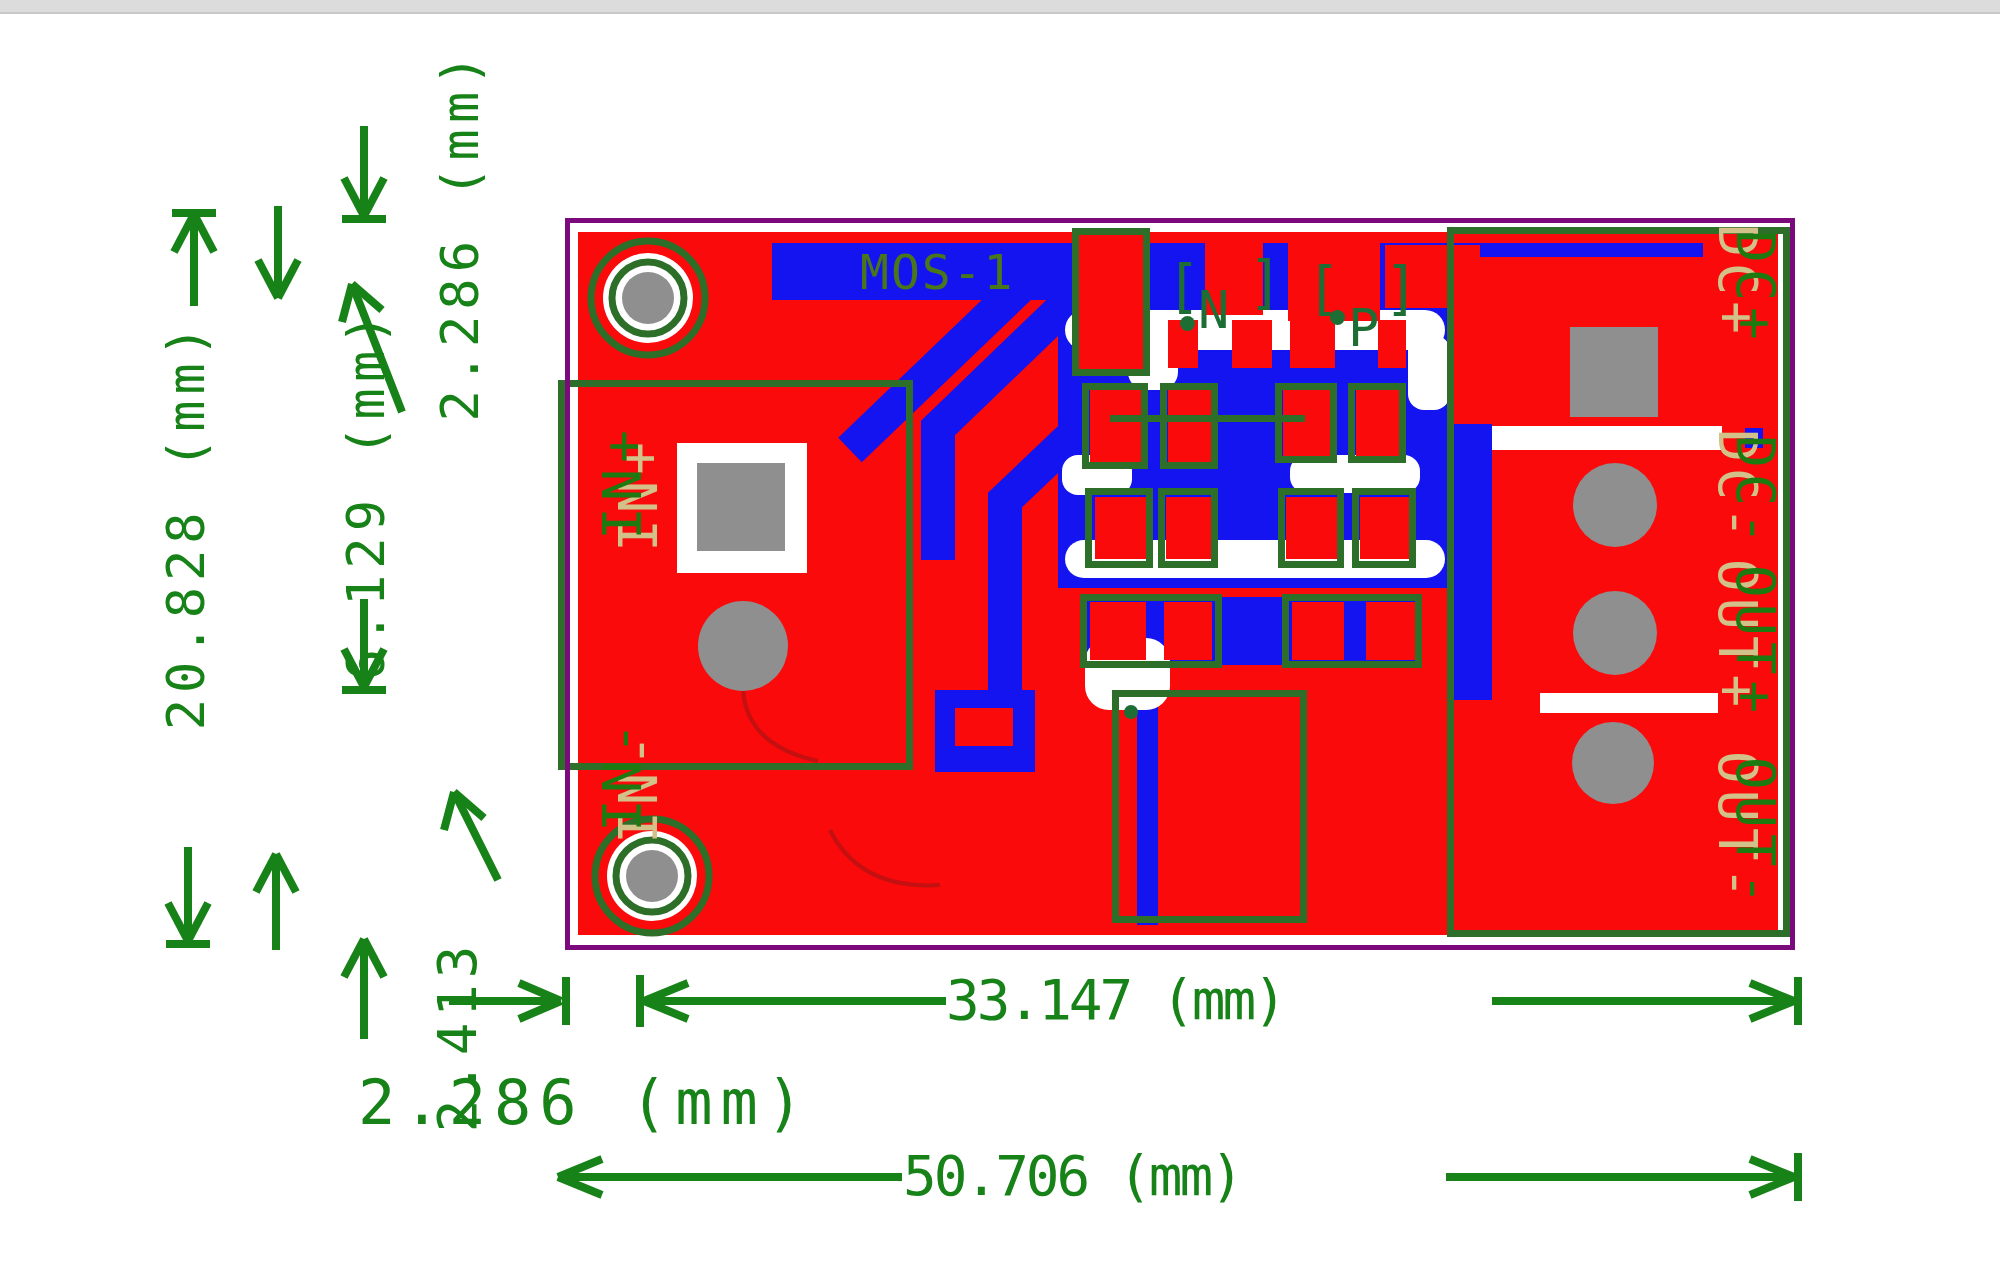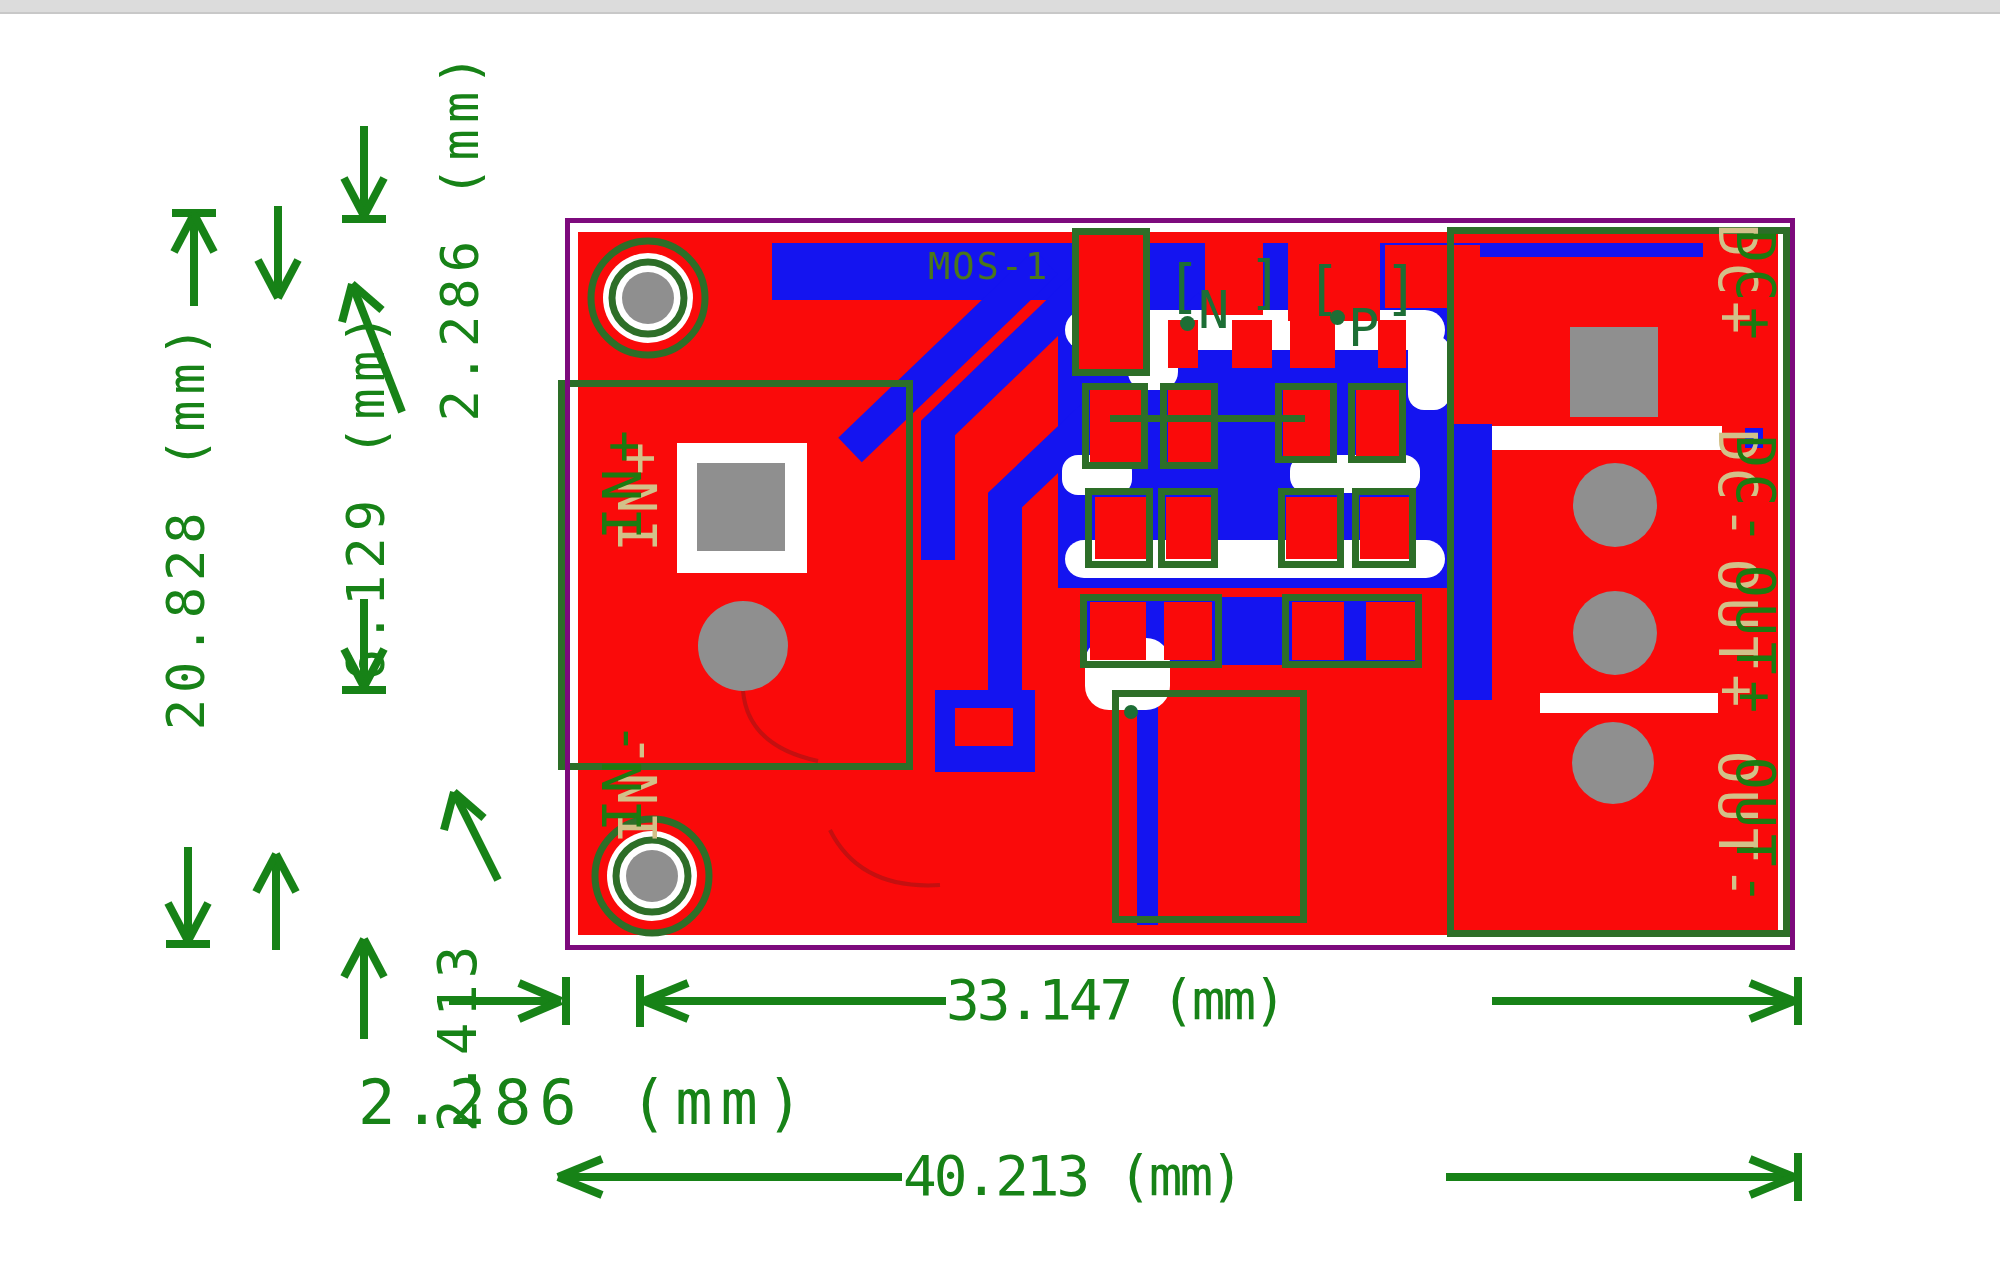--- a/index.html
+++ b/index.html
@@ -38,21 +38,21 @@
 
   <div class="abs topbar"></div>
 
   <div class="abs dimtxt vrot f52" style="left:-47px;top:497px;width:470px;height:56px">20.828 (mm)</div>
   <div class="abs dimtxt vrot f52" style="left:162px;top:466px;width:412px;height:56px">6.129 (mm)</div>
   <div class="abs dimtxt vrot f52" style="left:242px;top:207px;width:440px;height:56px">2.286 (mm)</div>
   <div class="abs dimtxt vrot f54" style="left:348px;top:1007px;width:224px;height:58px">2.413</div>
 
   <div class="abs dimtxt f62" style="left:358px;top:1072px">2.286 (mm)</div>
   <div class="abs dimtxt f88" style="left:946px;top:972px">33.147 (mm)</div>
-  <div class="abs dimtxt f88" style="left:903px;top:1148px">40.213 (mm)</div>
+  <div class="abs dimtxt f88" style="left:903px;top:1148px">50.706 (mm)</div>
 
   <div class="abs" style="left:166px;top:206px">
     <svg width="56" height="104" viewBox="0 0 56 104" fill="none" stroke="#178217" stroke-width="8">
       <line x1="6" y1="7" x2="50" y2="7"></line>
         <line x1="28" y1="8" x2="28" y2="100"></line>
       <line x1="28" y1="8" x2="8" y2="46"></line>
         <line x1="28" y1="8" x2="48" y2="46"></line>
       </svg>
     </div>
   <div class="abs" style="left:250px;top:202px">
@@ -225,21 +225,21 @@
   <div class="abs silkrect" style="left:1275px;top:383px;width:62px;height:80px"></div>
   <div class="abs silkrect" style="left:1348px;top:383px;width:58px;height:80px"></div>
   <div class="abs silkrect" style="left:1085px;top:488px;width:68px;height:80px"></div>
   <div class="abs silkrect" style="left:1158px;top:488px;width:60px;height:80px"></div>
   <div class="abs silkrect" style="left:1278px;top:488px;width:66px;height:80px"></div>
   <div class="abs silkrect" style="left:1352px;top:488px;width:64px;height:80px"></div>
   <div class="abs silkrect" style="left:1080px;top:594px;width:142px;height:74px"></div>
   <div class="abs silkrect" style="left:1282px;top:594px;width:140px;height:74px"></div>
   <div class="abs" style="left:1110px;top:415px;width:195px;height:7px;background:var(--silk)"></div>
 
-  <div class="abs silktxt" style="left:928px;top:248px;font-size:37px;letter-spacing:2px;color:var(--olive)">MOS-1</div>
+  <div class="abs silktxt" style="left:860px;top:248px;font-size:48px;letter-spacing:2px;color:var(--olive)">MOS-1</div>
   <div class="abs silktxt" style="left:1166px;top:258px;font-size:58px">[</div>
   <div class="abs silktxt" style="left:1198px;top:284px;font-size:52px">N</div>
   <div class="abs silktxt" style="left:1248px;top:254px;font-size:58px">]</div>
   <div class="abs silktxt" style="left:1306px;top:260px;font-size:58px">[</div>
   <div class="abs silktxt" style="left:1348px;top:302px;font-size:52px">P</div>
   <div class="abs silktxt" style="left:1384px;top:260px;font-size:58px">]</div>
   <div class="abs dot" style="left:1180px;top:316px;width:15px;height:15px"></div>
   <div class="abs dot" style="left:1330px;top:310px;width:15px;height:15px"></div>
 
   <div class="abs" style="left:583px;top:233px">

